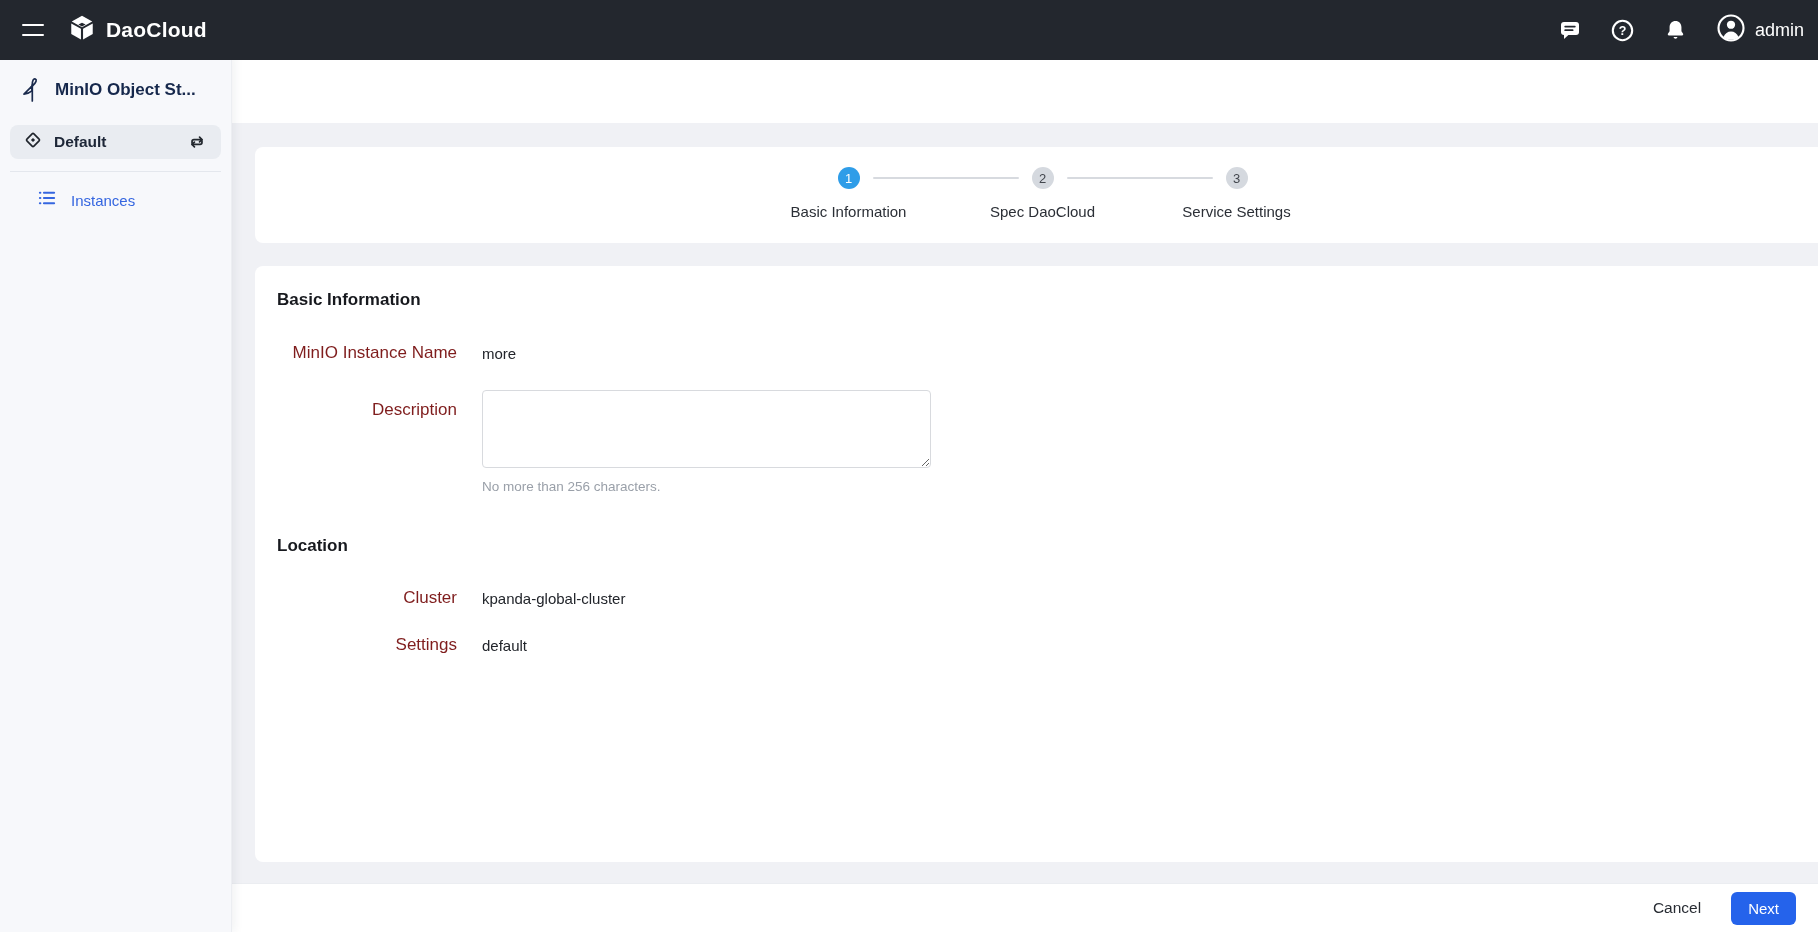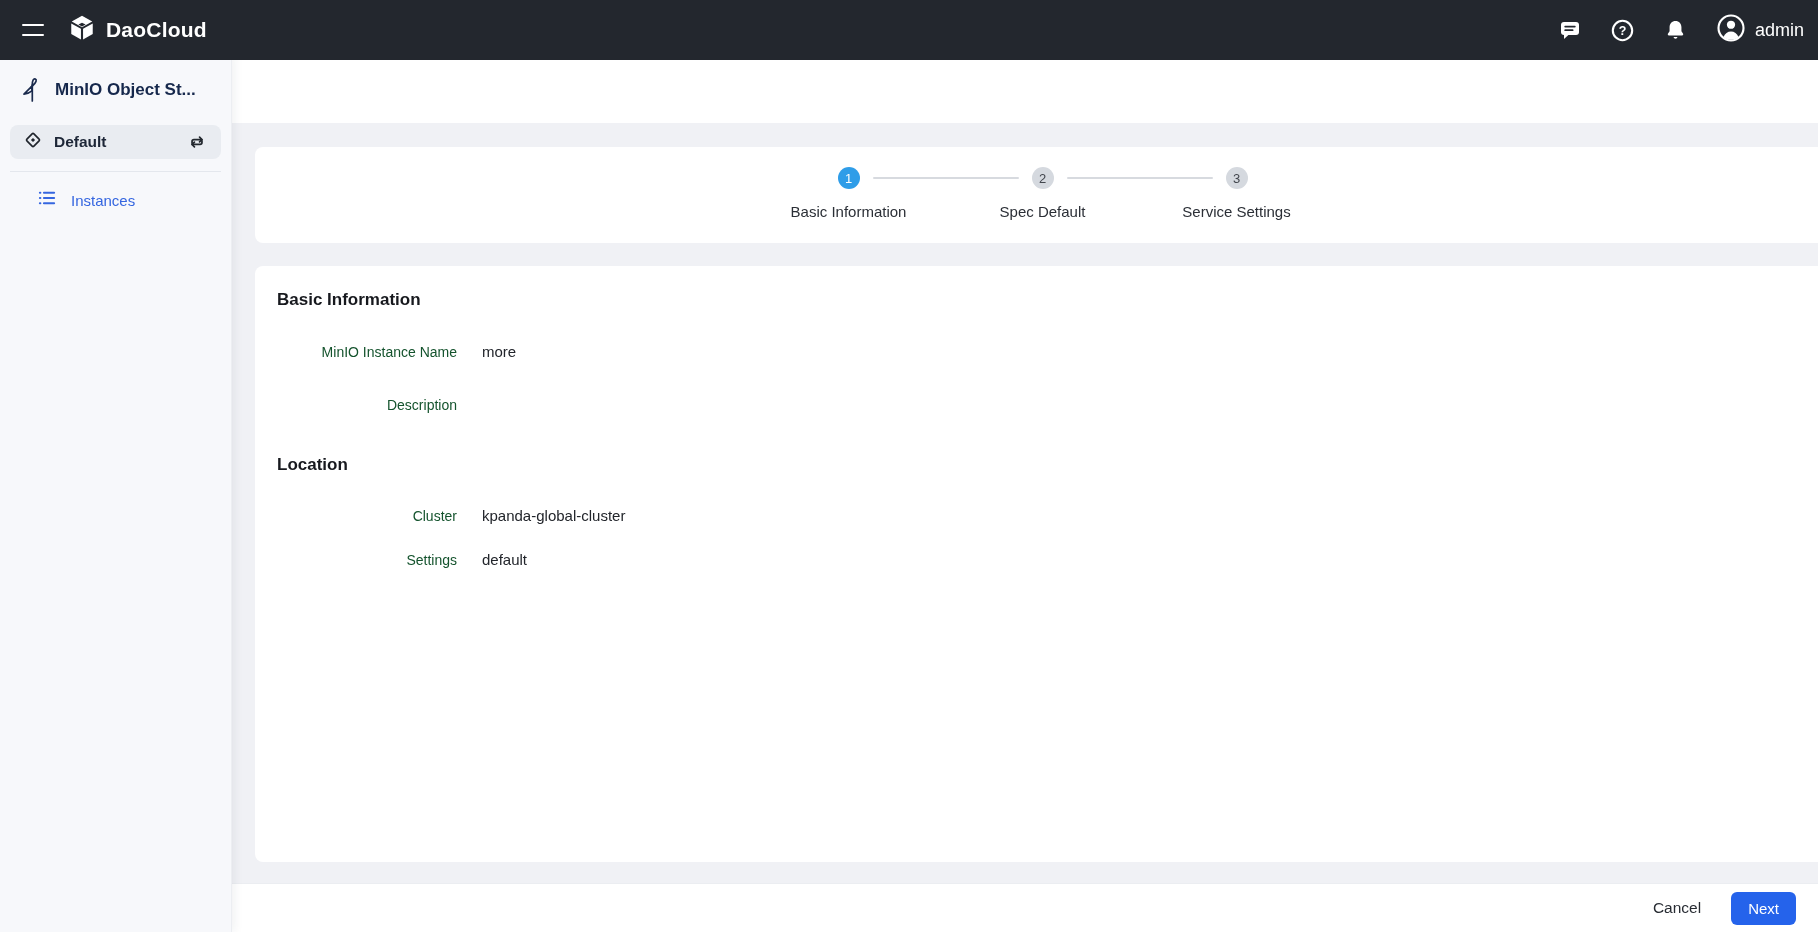--- a/index.html
+++ b/index.html
@@ -93,21 +93,21 @@
   .step.active .step-circle { background: var(--step-active, #2f9de8); color: #fff; }
   .step-label { margin-top: 14px; font-size: 15px; color: #2b2f36; }
   .connector { position: absolute; top: 30px; height: 2px; background: #d7dadf; border-radius: 1px; }
   .connector.c1 { left: 121px; width: 146px; }
   .connector.c2 { left: 315px; width: 146px; }
 
   
   .section-title { font-size: 17px; font-weight: 700; color: #17191e; }
   .form-row { display: flex; align-items: center; }
   .form-row.top-align { align-items: flex-start; }
-  .flabel { flex: none; width: 180px; text-align: right; font-size: 14px; color: #14532d; }
+  .flabel { flex: none; width: 180px; text-align: right; font-size: 17px; color: #7f1d1d; }
   .fvalue { margin-left: 25px; font-size: 15px; color: #22252b; }
   .row-name { margin-top: 33px; }
   .row-desc { margin-top: 27px; }
   .row-desc .flabel { padding-top: 10px; }
   .desc-wrap { margin-left: 25px; }
   .desc-input {
     width: 449px; height: 78px; border: 1px solid #d8dade; border-radius: 4px;
     font-family: "Liberation Sans", sans-serif; font-size: 14px; color: #22252b;
     padding: 6px 8px; resize: both; outline: none; background: #fff;
   }
@@ -238,39 +238,43 @@
     <div class="card stepper-card">
       <div class="steps">
         <div class="connector c1"></div>
         <div class="connector c2"></div>
         <div class="step active">
           <div class="step-circle">1</div>
           <div class="step-label">Basic Information</div>
         </div>
         <div class="step">
           <div class="step-circle">2</div>
-          <div class="step-label">Spec Default</div>
+          <div class="step-label">Spec DaoCloud</div>
         </div>
         <div class="step">
           <div class="step-circle">3</div>
           <div class="step-label">Service Settings</div>
         </div>
       </div>
     </div>
 
     <div class="card form-card">
       <div class="section-title">Basic Information</div>
 
       <div class="form-row row-name">
         <div class="flabel">MinIO Instance Name</div>
         <div class="fvalue">more</div>
       </div>
 
       <div class="form-row top-align row-desc">
         <div class="flabel">Description</div>
+        <div class="desc-wrap">
+          <textarea class="desc-input" style=""></textarea>
+          <div class="helper">No more than 256 characters.</div>
+        </div>
       </div>
 
       <div class="section-title location-title">Location</div>
 
       <div class="form-row row-cluster">
         <div class="flabel">Cluster</div>
         <div class="fvalue">kpanda-global-cluster</div>
       </div>
 
       <div class="form-row row-namespace">

